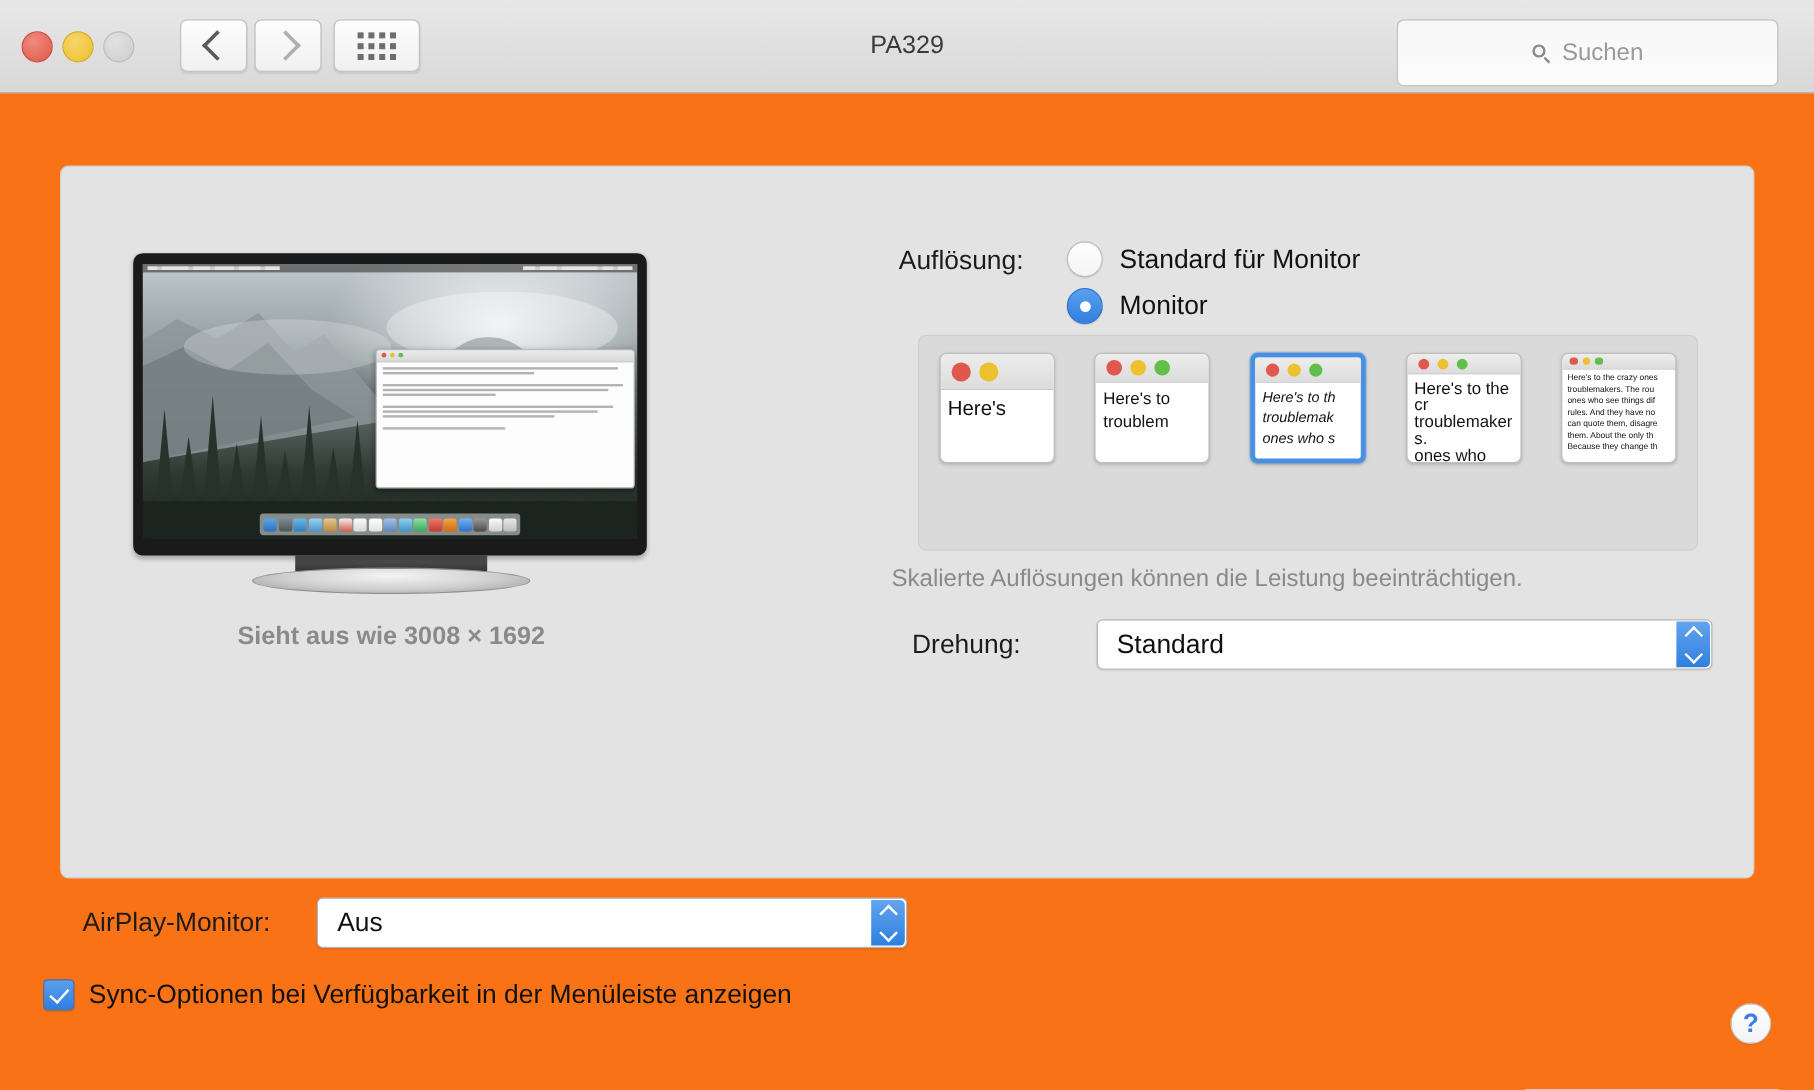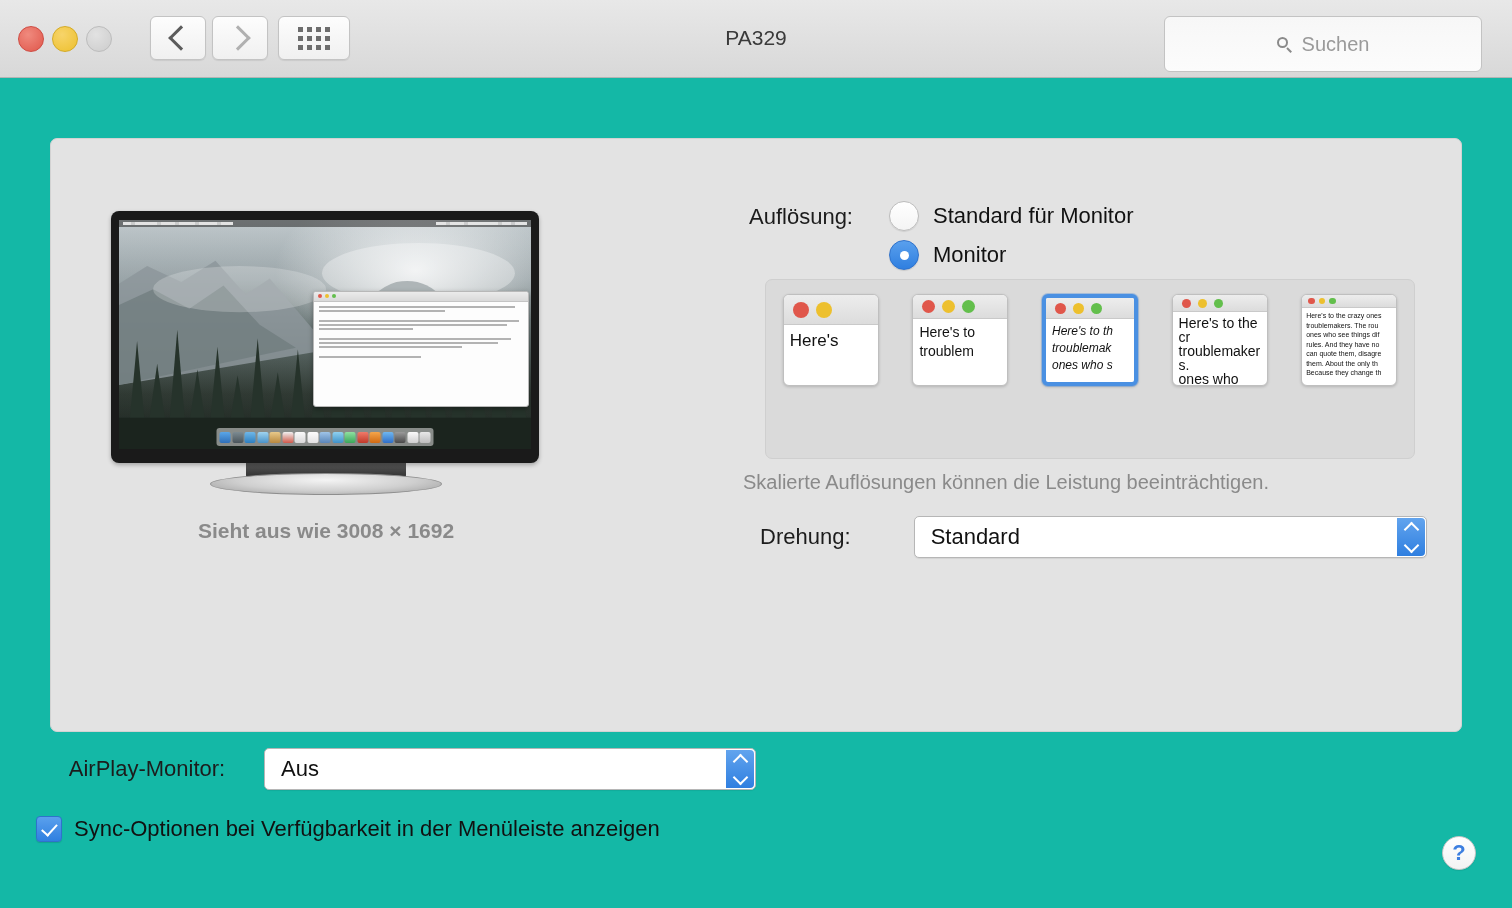--- a/index.html
+++ b/index.html
@@ -6,21 +6,21 @@
     margin: 0; padding: 0;
     width: 1512px; height: 908px;
     overflow: hidden;
     font-family: "Liberation Sans", sans-serif;
     background: #ececec;
     -webkit-font-smoothing: antialiased;
   }
   #app {
     position: relative;
     width: 1512px; height: 908px;
-    background: #14b8a6;
+    background: #f97316;
   }
 
   
   .titlebar {
     position: absolute; left: 0; top: 0;
     width: 1512px; height: 78px;
     background: linear-gradient(to bottom, #e8e8e8 0%, #d8d8d8 100%);
     border-bottom: 1px solid #b4b4b4;
     box-sizing: border-box;
   }

